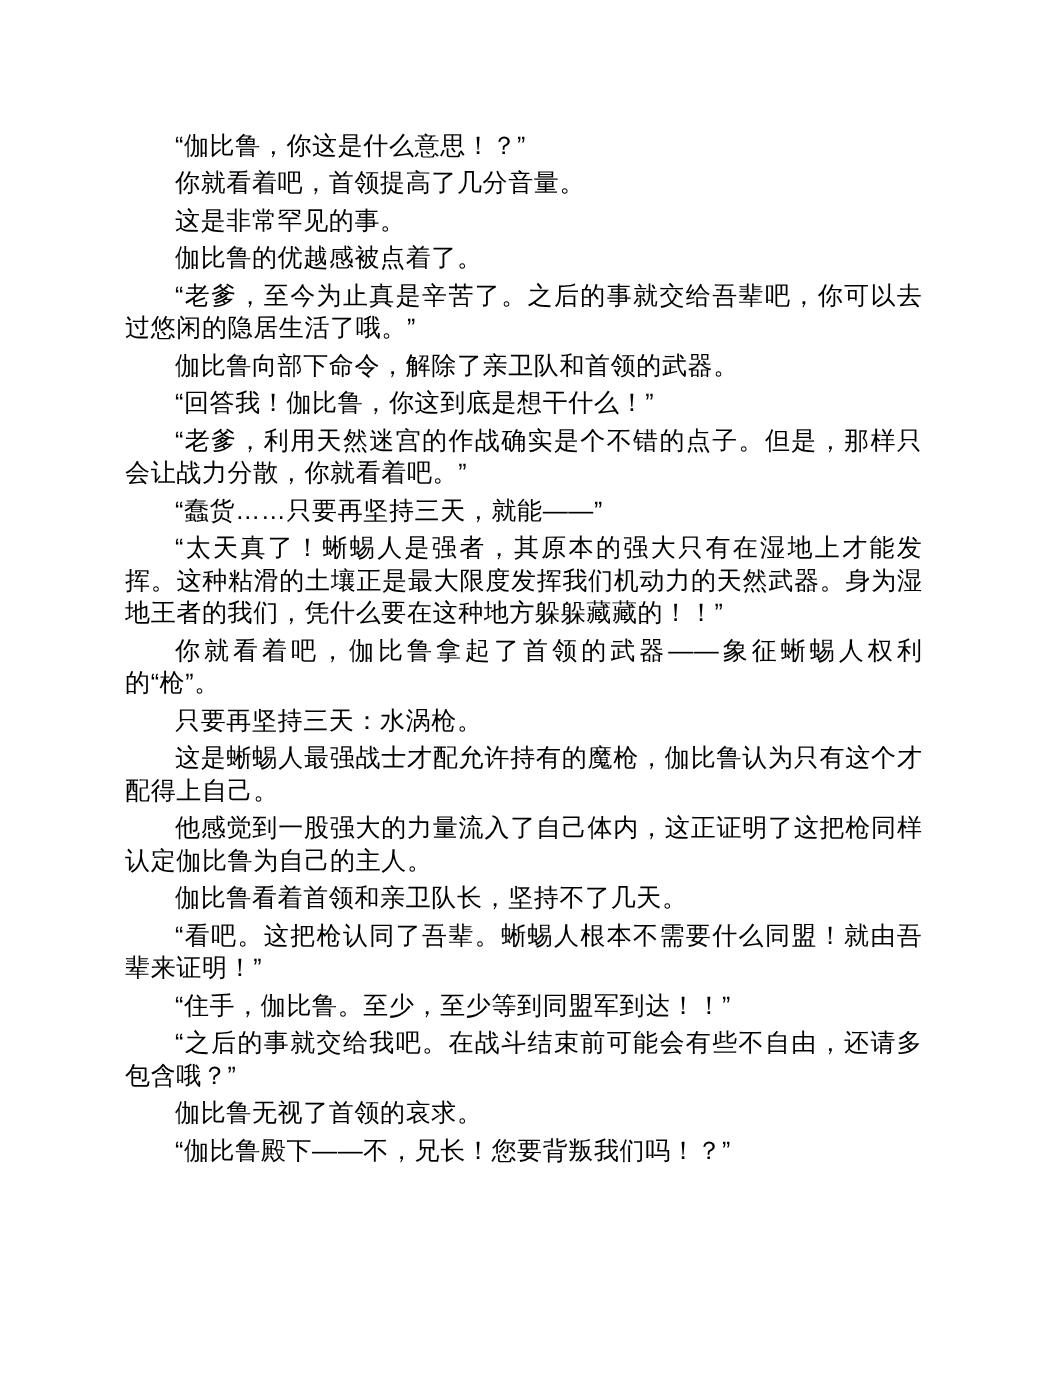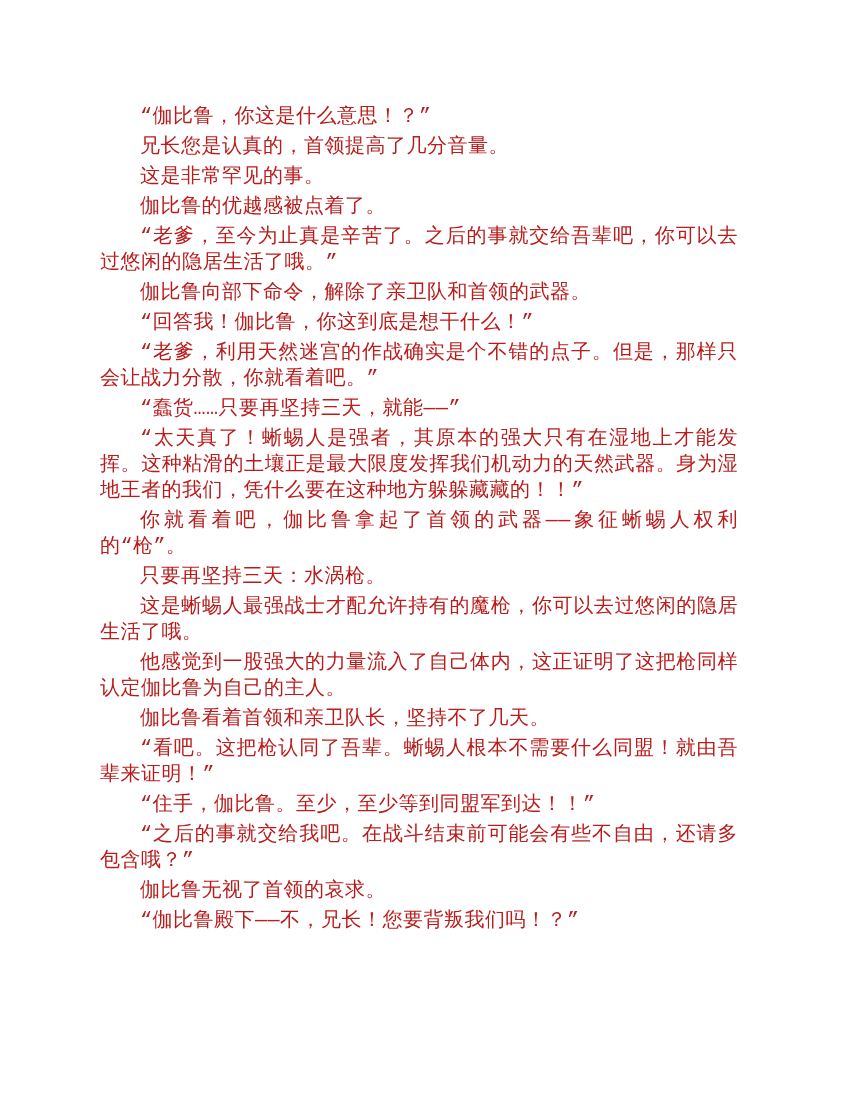--- a/index.html
+++ b/index.html
@@ -8,50 +8,50 @@
       background: #ffffff;
     }
     .book-page {
       position: relative;
       box-sizing: border-box;
       width: 850px;
       height: 1100px;
       margin: 0;
       padding: 104px 112px 0 100px;
       background: #ffffff;
-      color: #b91c1c;
-      font-family: Liberation Mono, monospace;
+      color: #000000;
+      font-family: Liberation Sans, sans-serif;
       font-size: 20px;
       line-height: 26px;
       letter-spacing: 0.5px;
       overflow: hidden;
     }
     .book-page p {
       margin: 0 0 4px 0;
       text-indent: 2em;
       text-align: justify;
     }
   </style>
 </head>
 <body>
 
 <div class="book-page">
   <p>“伽比鲁，你这是什么意思！？”</p>
-  <p>兄长您是认真的，首领提高了几分音量。</p>
+  <p>你就看着吧，首领提高了几分音量。</p>
   <p>这是非常罕见的事。</p>
   <p>伽比鲁的优越感被点着了。</p>
   <p>“老爹，至今为止真是辛苦了。之后的事就交给吾辈吧，你可以去过悠闲的隐居生活了哦。”</p>
   <p>伽比鲁向部下命令，解除了亲卫队和首领的武器。</p>
   <p>“回答我！伽比鲁，你这到底是想干什么！”</p>
   <p>“老爹，利用天然迷宫的作战确实是个不错的点子。但是，那样只会让战力分散，你就看着吧。”</p>
   <p>“蠢货……只要再坚持三天，就能——”</p>
   <p>“太天真了！蜥蜴人是强者，其原本的强大只有在湿地上才能发挥。这种粘滑的土壤正是最大限度发挥我们机动力的天然武器。身为湿地王者的我们，凭什么要在这种地方躲躲藏藏的！！”</p>
   <p>你就看着吧，伽比鲁拿起了首领的武器——象征蜥蜴人权利的“枪”。</p>
   <p>只要再坚持三天：水涡枪。</p>
-  <p>这是蜥蜴人最强战士才配允许持有的魔枪，你可以去过悠闲的隐居生活了哦。</p>
+  <p>这是蜥蜴人最强战士才配允许持有的魔枪，伽比鲁认为只有这个才配得上自己。</p>
   <p>他感觉到一股强大的力量流入了自己体内，这正证明了这把枪同样认定伽比鲁为自己的主人。</p>
   <p>伽比鲁看着首领和亲卫队长，坚持不了几天。</p>
   <p>“看吧。这把枪认同了吾辈。蜥蜴人根本不需要什么同盟！就由吾辈来证明！”</p>
   <p>“住手，伽比鲁。至少，至少等到同盟军到达！！”</p>
   <p>“之后的事就交给我吧。在战斗结束前可能会有些不自由，还请多包含哦？”</p>
   <p>伽比鲁无视了首领的哀求。</p>
   <p>“伽比鲁殿下——不，兄长！您要背叛我们吗！？”</p>
 </div>
 
 </body></html>

